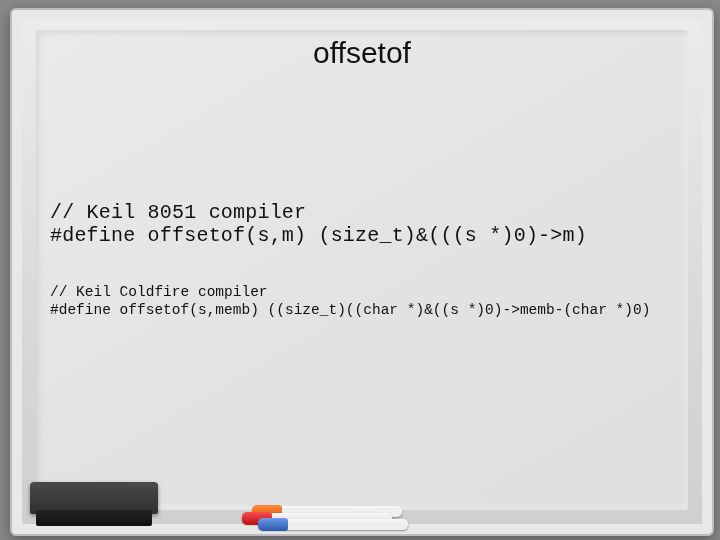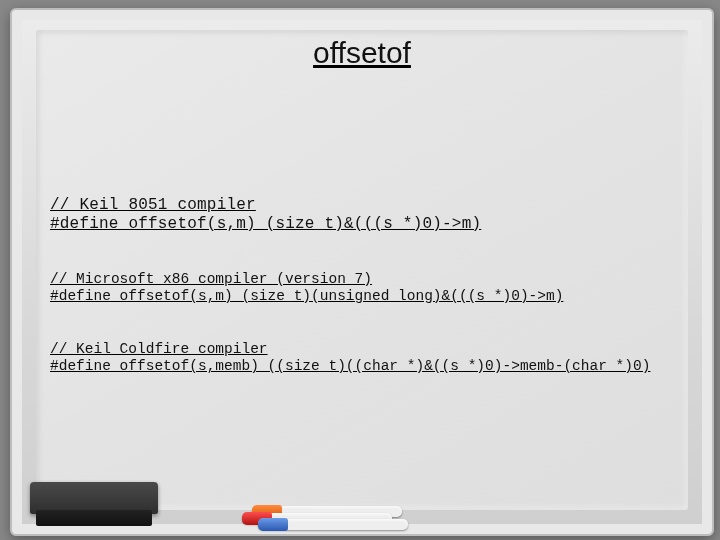--- a/index.html
+++ b/index.html
@@ -24,38 +24,37 @@
   }
   .board {
     position: absolute;
     left: 24px;
     top: 20px;
     right: 24px;
     bottom: 24px;
     background: linear-gradient(150deg, #eaeaea 0%, #e3e3e3 50%, #dedede 100%);
     border-radius: 3px;
     box-shadow: inset 2px 2px 6px rgba(0,0,0,0.1), inset -2px -2px 6px rgba(255,255,255,0.5);
-    text-decoration: underline;
   }
   .title {
     text-align: center;
     font-size: 30px;
     font-weight: 400;
     color: #111;
     margin-top: 6px;
     font-family: Verdana, sans-serif;
   }
   .code-block {
     font-family: "Lucida Console", "Courier New", monospace;
     color: #111;
     white-space: pre;
     margin-left: 14px;
   }
   .code-large {
-    font-size: 16px;
+    font-size: 20px;
     margin-top: 108px;
     line-height: 1.15;
     letter-spacing: 0.2px;
   }
   .code-small {
     font-size: 14.5px;
     margin-top: 20px;
     line-height: 1.2;
   }
   .code-small + .code-small {
@@ -120,23 +119,20 @@
 
 <div class="frame">
   <div class="board">
 
     <div class="title">offsetof</div>
 
     <div class="code-block code-large">
 <span>// Keil 8051 compiler</span>
 <span>#define offsetof(s,m) (size_t)&amp;(((s *)0)-&gt;m)</span></div>
 
-    <div class="code-block code-small">
-<span>// Microsoft x86 compiler (version 7)</span>
-<span>#define offsetof(s,m) (size_t)(unsigned long)&amp;(((s *)0)-&gt;m)</span></div>
 
     <div class="code-block code-small">
 <span>// Keil Coldfire compiler</span>
 <span>#define offsetof(s,memb) ((size_t)((char *)&amp;((s *)0)-&gt;memb-(char *)0)</span></div>
 
   </div>
 
   <div class="eraser">
     <div class="foam"></div>
     <div class="base"></div>

